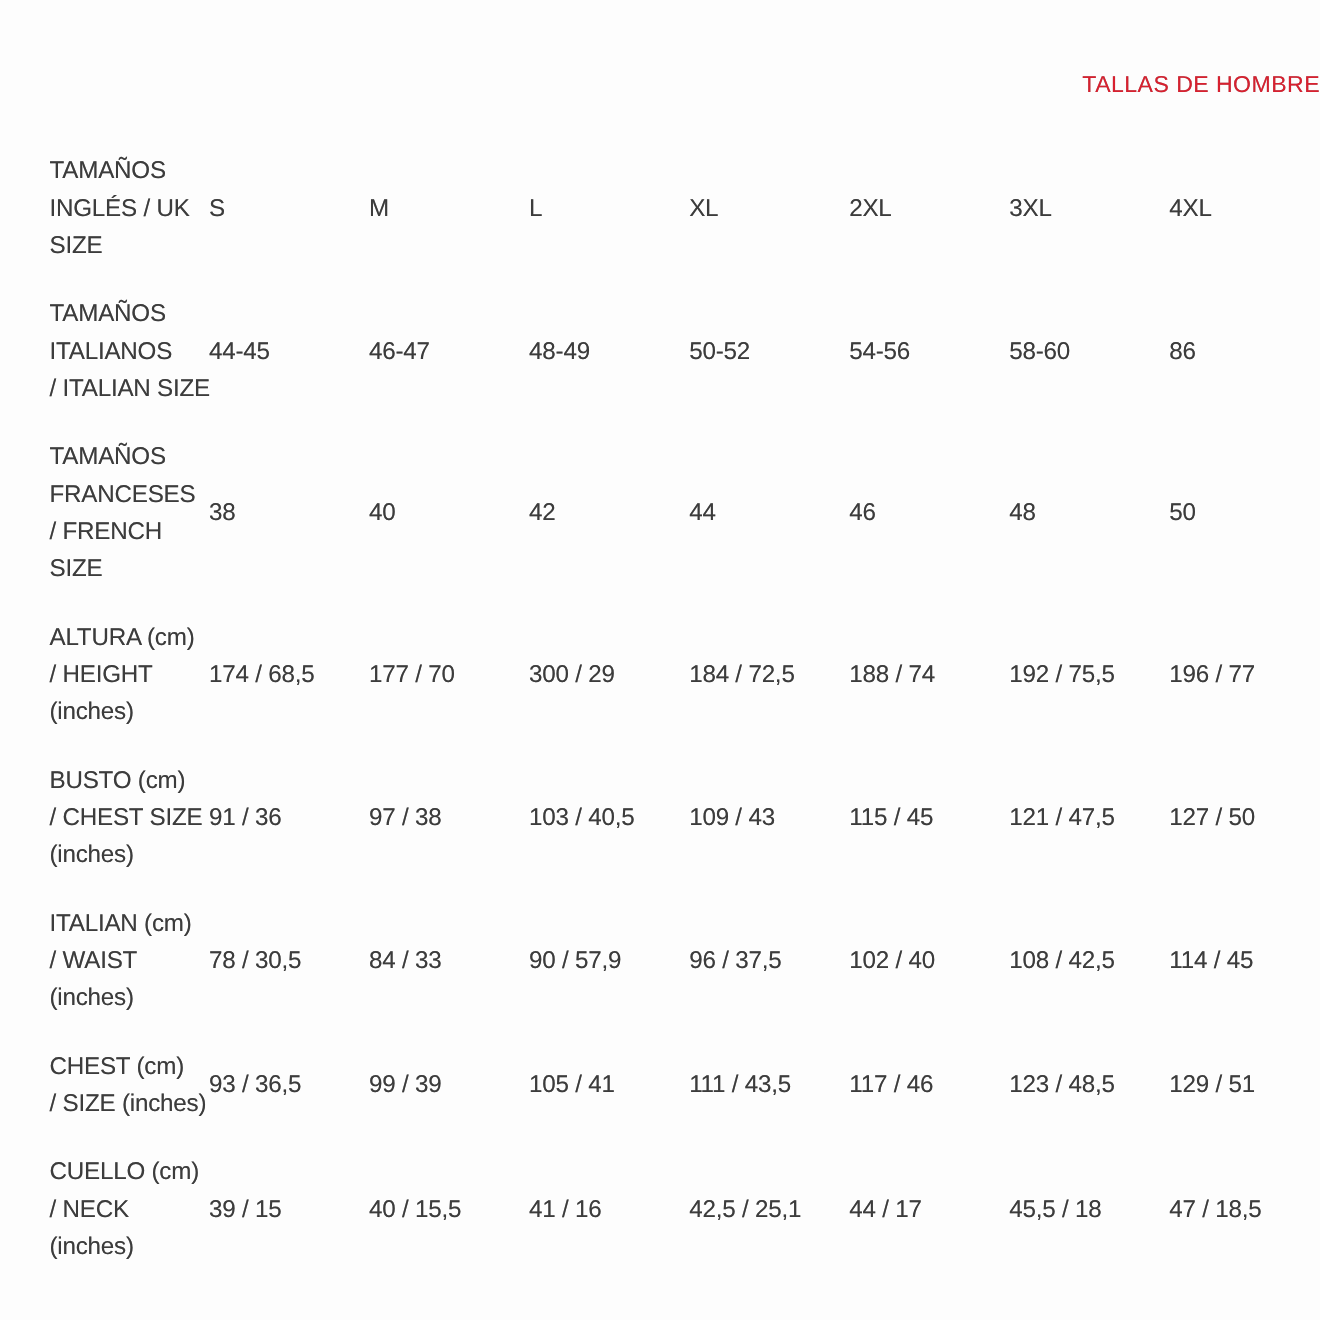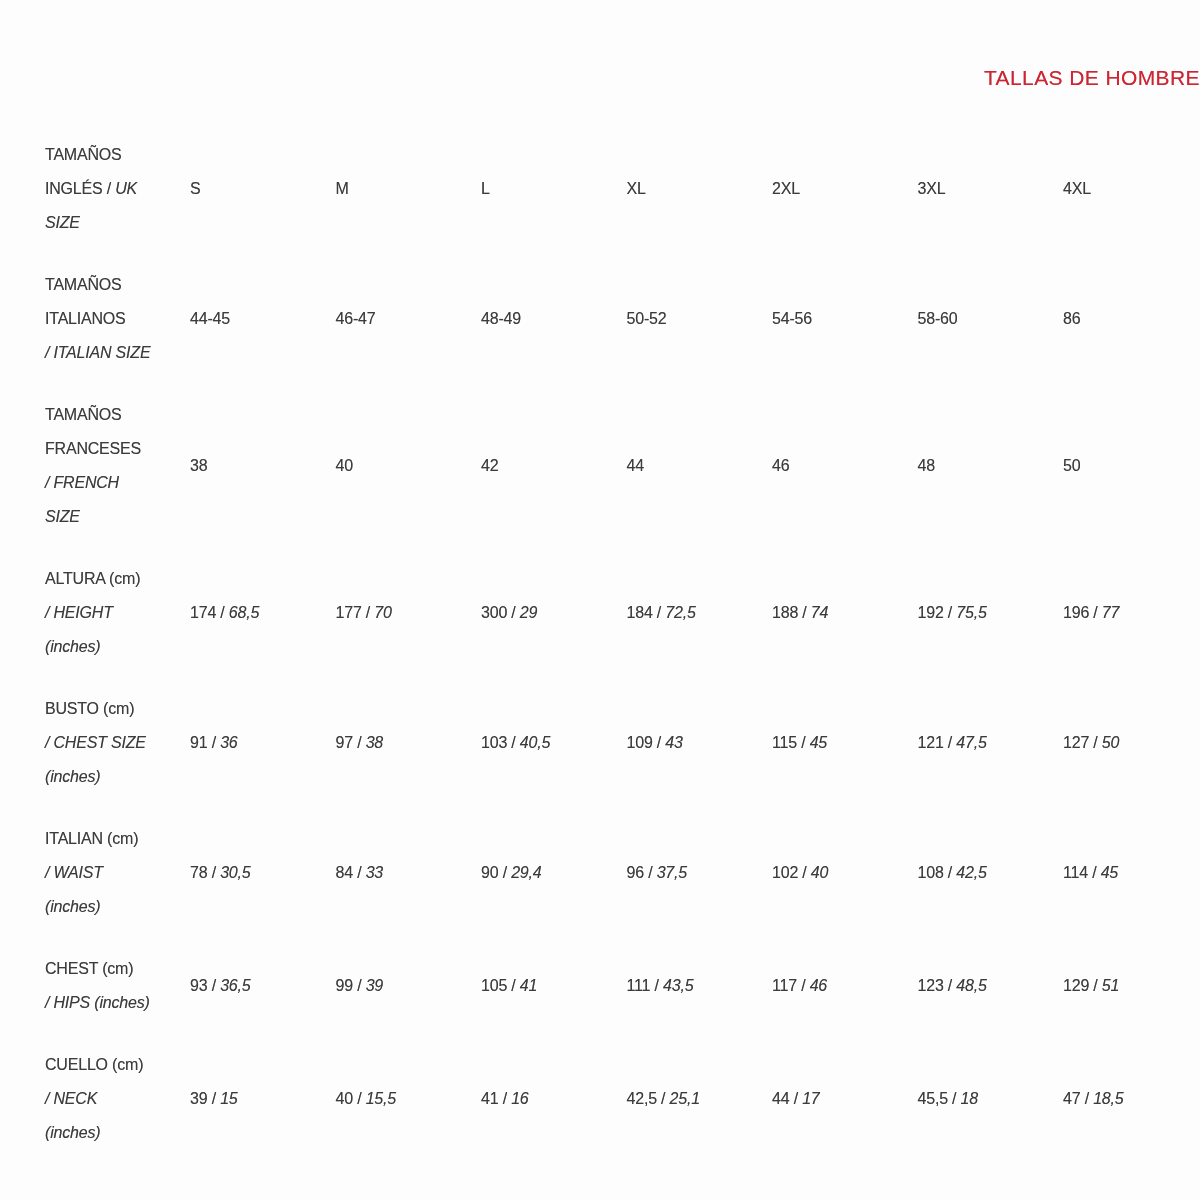--- a/index.html
+++ b/index.html
@@ -25,34 +25,33 @@
     font-weight: 400;
   }
   .table {
     margin-left: 45px;
   }
   .row {
     display: grid;
     grid-template-columns: 145px repeat(7, 145.5px);
     align-items: center;
     margin-bottom: 28px;
-    font-size: 16px;
+    font-size: 22px;
     letter-spacing: -0.2px;
   }
   .label .line {
     display: block;
     line-height: 34px;
     white-space: nowrap;
   }
   .cell {
     line-height: 34px;
     white-space: nowrap;
   }
   .it {
-    font-style: italic;
   }
 </style>
 </head>
 <body>
 
 <div class="title" style="color: rgb(216, 32, 47);">TALLAS DE HOMBRE</div>
 
 <div class="table" id="table-root">
     <div class="row">
       <div class="label">
@@ -126,30 +125,30 @@
       <div class="cell"><span>127</span> / <span class="it">50</span></div>
     </div>
     <div class="row">
       <div class="label">
         <div class="line"><span>ITALIAN (cm)</span></div>
         <div class="line"><span class="it">/ WAIST</span></div>
         <div class="line"><span class="it">(inches)</span></div>
       </div>
       <div class="cell"><span>78</span> / <span class="it">30,5</span></div>
       <div class="cell"><span>84</span> / <span class="it">33</span></div>
-      <div class="cell"><span>90</span> / <span class="it">29,4</span></div>
+      <div class="cell"><span>90</span> / <span class="it">57,9</span></div>
       <div class="cell"><span>96</span> / <span class="it">37,5</span></div>
       <div class="cell"><span>102</span> / <span class="it">40</span></div>
       <div class="cell"><span>108</span> / <span class="it">42,5</span></div>
       <div class="cell"><span>114</span> / <span class="it">45</span></div>
     </div>
     <div class="row">
       <div class="label">
         <div class="line"><span>CHEST (cm)</span></div>
-        <div class="line"><span class="it">/ HIPS (inches)</span></div>
+        <div class="line"><span class="it">/ SIZE (inches)</span></div>
       </div>
       <div class="cell"><span>93</span> / <span class="it">36,5</span></div>
       <div class="cell"><span>99</span> / <span class="it">39</span></div>
       <div class="cell"><span>105</span> / <span class="it">41</span></div>
       <div class="cell"><span>111</span> / <span class="it">43,5</span></div>
       <div class="cell"><span>117</span> / <span class="it">46</span></div>
       <div class="cell"><span>123</span> / <span class="it">48,5</span></div>
       <div class="cell"><span>129</span> / <span class="it">51</span></div>
     </div>
     <div class="row">

